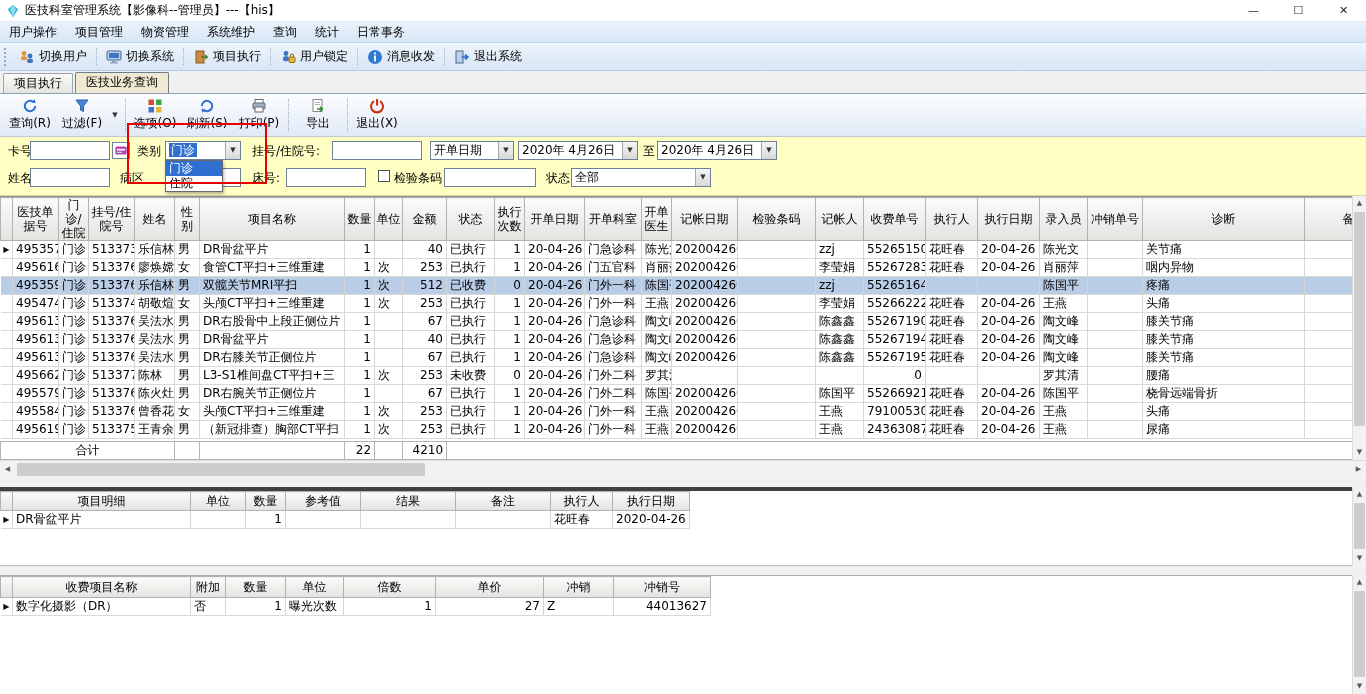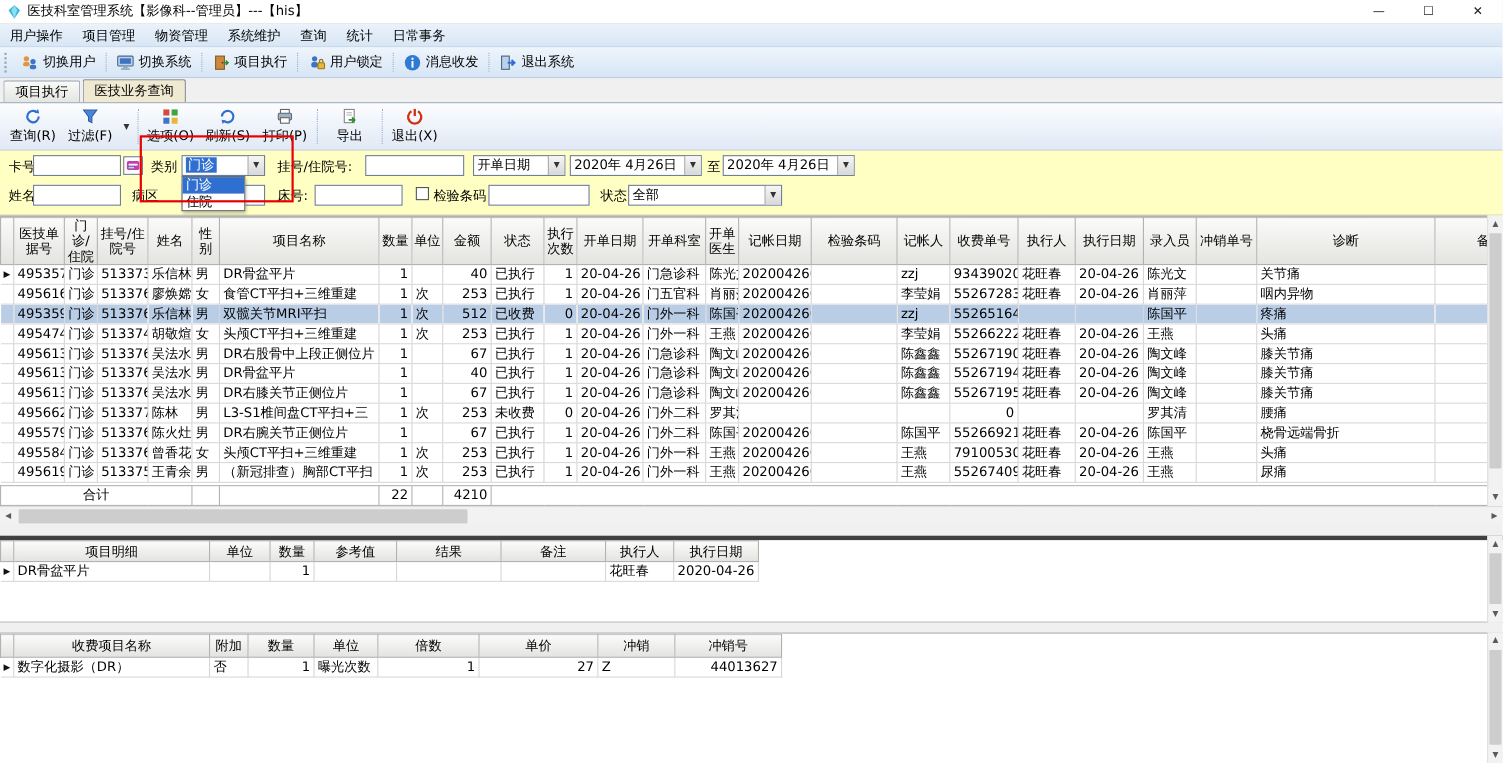--- a/index.html
+++ b/index.html
@@ -405,21 +405,21 @@
             <td style="text-align: left;"></td>
             <td style="text-align: right;">40</td>
             <td style="text-align: left;">已执行</td>
             <td style="text-align: right;">1</td>
             <td style="text-align: left;">20-04-26</td>
             <td style="text-align: left;">门急诊科</td>
             <td style="text-align: left;">陈光文</td>
             <td style="text-align: left;">202004260</td>
             <td style="text-align: left;"></td>
             <td style="text-align: left;">zzj</td>
-            <td style="text-align: right;">93439020</td>
+            <td style="text-align: right;">55265150</td>
             <td style="text-align: left;">花旺春</td>
             <td style="text-align: left;">20-04-26</td>
             <td style="text-align: left;">陈光文</td>
             <td style="text-align: left;"></td>
             <td style="text-align: left;">关节痛</td>
             <td style="text-align: left;"></td>
           </tr>
           <tr>
             <td class="ind"></td>
             <td style="text-align: left;">4956161</td>
@@ -675,21 +675,21 @@
             <td style="text-align: left;">次</td>
             <td style="text-align: right;">253</td>
             <td style="text-align: left;">已执行</td>
             <td style="text-align: right;">1</td>
             <td style="text-align: left;">20-04-26</td>
             <td style="text-align: left;">门外一科</td>
             <td style="text-align: left;">王燕</td>
             <td style="text-align: left;">202004260</td>
             <td style="text-align: left;"></td>
             <td style="text-align: left;">王燕</td>
-            <td style="text-align: right;">55267409</td>
+            <td style="text-align: right;">24363087</td>
             <td style="text-align: left;">花旺春</td>
             <td style="text-align: left;">20-04-26</td>
             <td style="text-align: left;">王燕</td>
             <td style="text-align: left;"></td>
             <td style="text-align: left;">尿痛</td>
             <td style="text-align: left;"></td>
           </tr>
         </tbody>
       </table>
     <table class="grid" id="footer-table">

